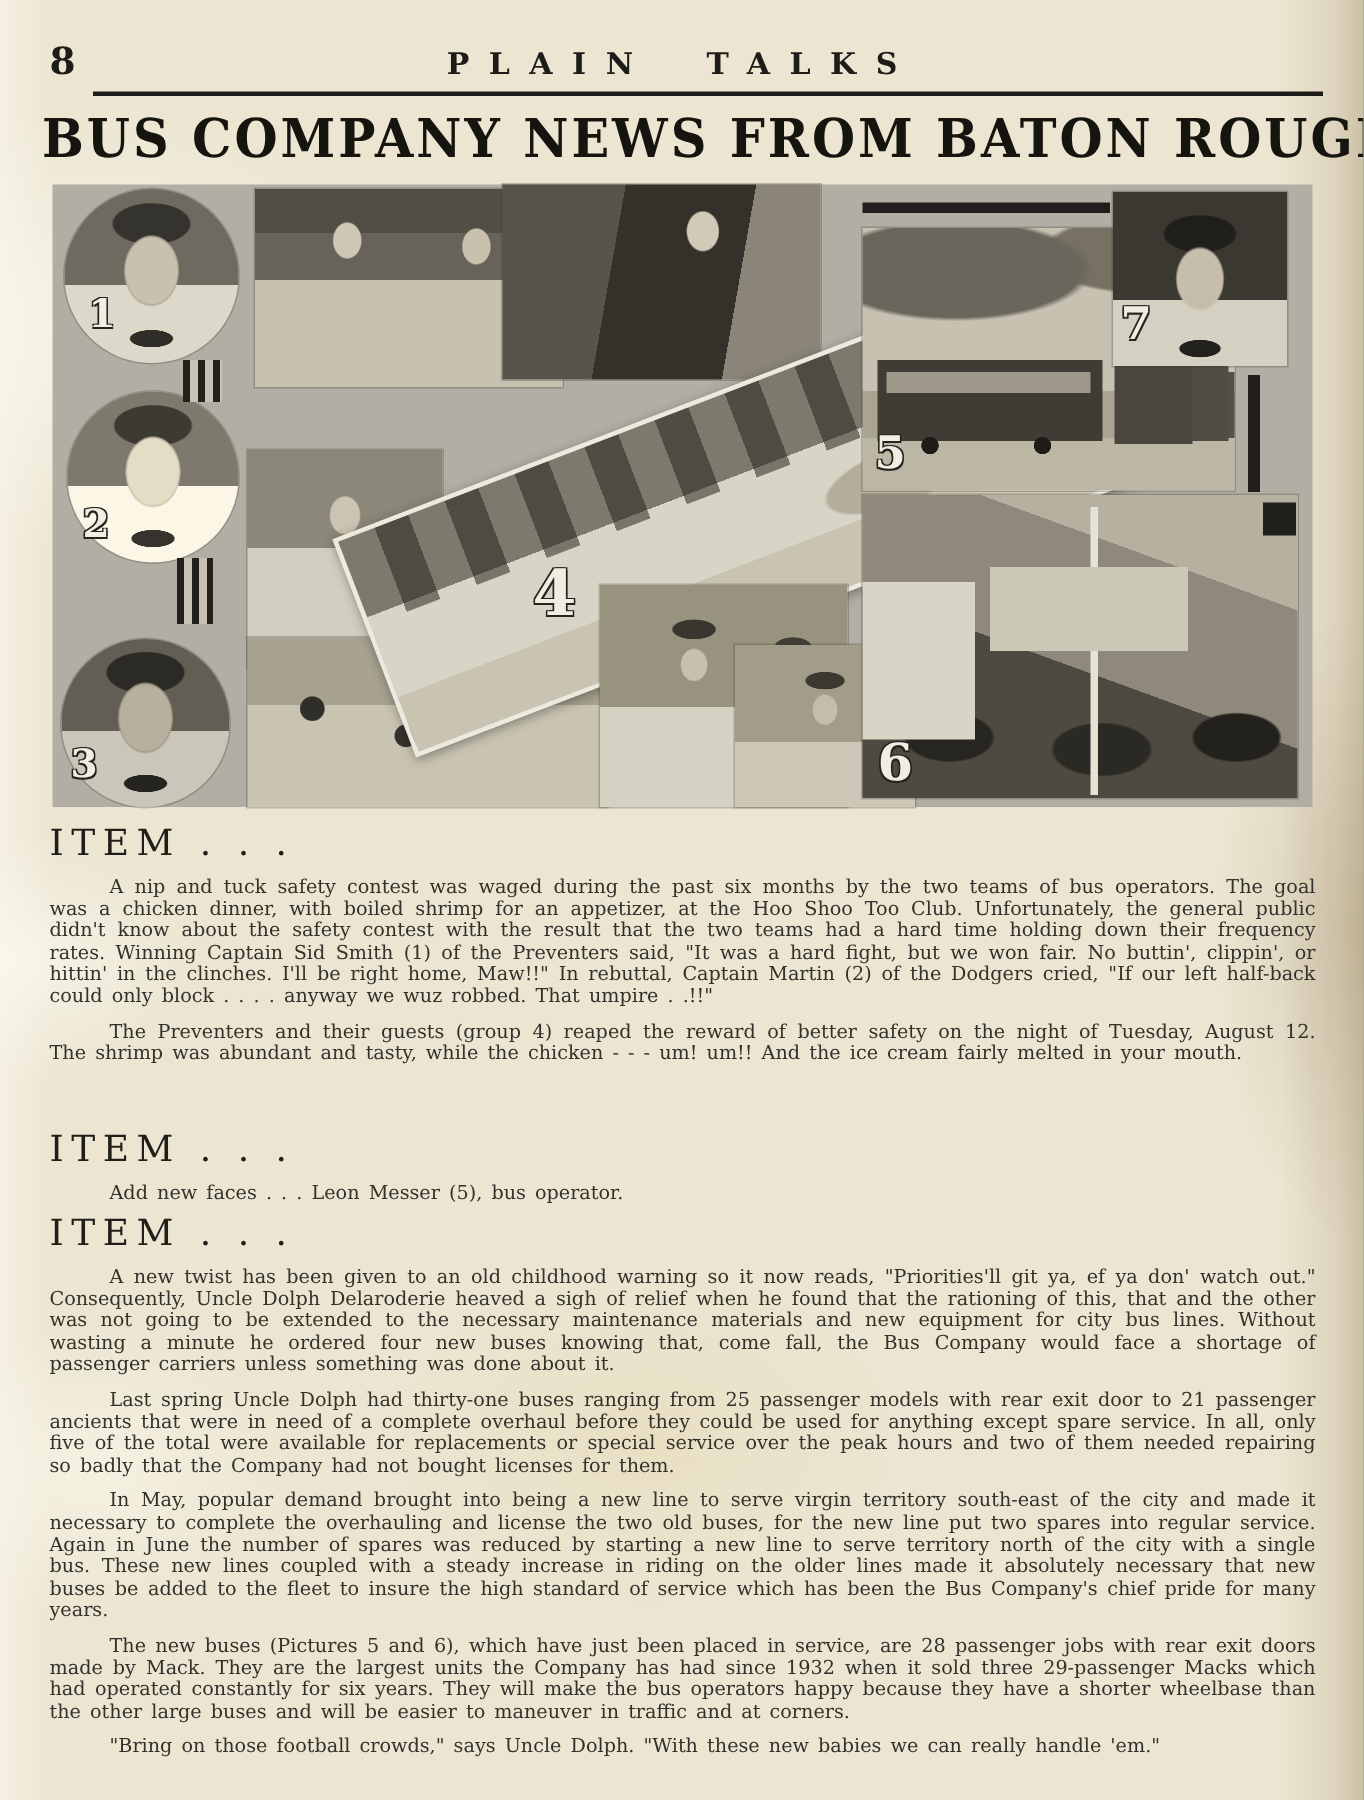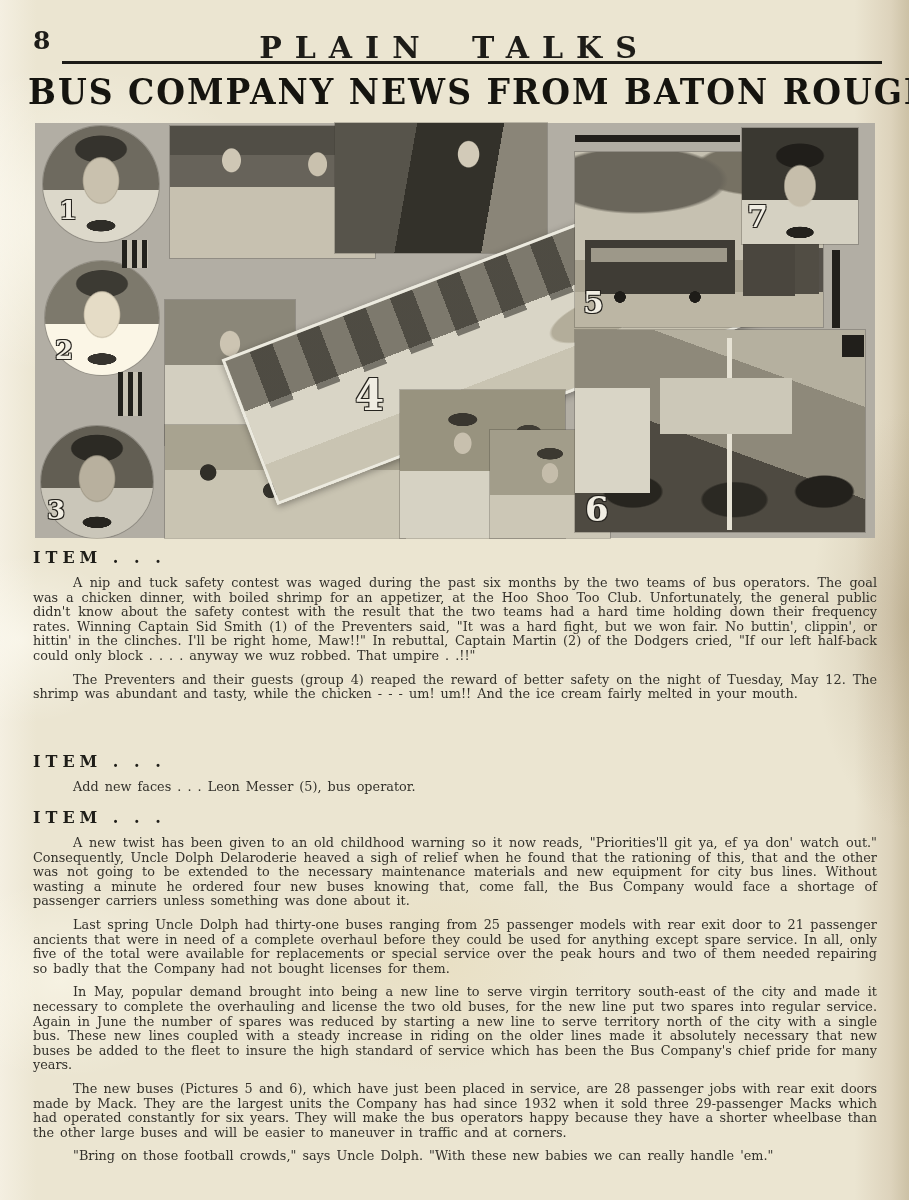--- a/index.html
+++ b/index.html
@@ -11,21 +11,21 @@
       radial-gradient(ellipse 200px 140px at 60px 980px, rgba(255,252,240,.55), transparent 70%),
       radial-gradient(ellipse 240px 160px at 430px 960px, rgba(222,200,140,.20), transparent 70%),
       radial-gradient(ellipse 300px 220px at 70px 220px, rgba(255,253,244,.65), transparent 70%),
       radial-gradient(ellipse 160px 120px at 20px 640px, rgba(255,253,244,.6), transparent 70%),
       radial-gradient(ellipse 140px 300px at 909px 620px, rgba(150,130,95,.28), transparent 70%),
       linear-gradient(90deg, #f4efe1 0%, #ebe5d1 4%, #ebe5d1 94%, #ddd3bc 98%, #ccc1a5 100%);
   }
   
   .page-number { position:absolute; left:33px; top:26px; font-size:25px; font-weight:bold; color:#1d1c18; }
   .masthead { position:absolute; left:0; width:909px; top:30px; text-align:center;
-    font-size:30px; font-weight:bold; letter-spacing:13px; word-spacing:16px; color:#1d1c18; }
+    font-size:20px; font-weight:bold; letter-spacing:13px; word-spacing:16px; color:#1d1c18; }
   .rule { position:absolute; left:62px; right:27px; top:61px; height:3px; background:#1c1b17; }
   .headline { position:absolute; left:28px; top:71px; width:853px; text-align:center;
     font-size:33px; font-weight:bold; letter-spacing:2px; white-space:nowrap;
     color:#15140f; transform:scaleY(1.08); transform-origin:top; }
 
   
   .collage { position:absolute; left:35px; top:123px; width:840px; height:415px;
     background:#b2aea4; }
   .ph { position:absolute; box-shadow:0 0 0 1px rgba(60,58,50,.28); }
   .pnum { position:absolute; font-weight:bold; color:#f0ede2; z-index:5;
@@ -94,21 +94,21 @@
       linear-gradient(#ccc8b8,#ccc8b8) 85px 48px / 132px 56px no-repeat,
       linear-gradient(#e6e2d4,#e6e2d4) 152px 8px / 5px 192px no-repeat,
       radial-gradient(ellipse 40px 22px at 20% 80%, #27251f 0 70%, transparent 76%),
       radial-gradient(ellipse 45px 24px at 55% 84%, #2b2923 0 70%, transparent 76%),
       radial-gradient(ellipse 40px 22px at 86% 80%, #23211c 0 70%, transparent 76%),
       linear-gradient(200deg, #b5b09f 0 25%, #8e897a 25% 55%, #4e4a41 55% 100%); }
   .bar { position:absolute; background:#211f1b; }
 
   
   .item-section { position:absolute; left:33px; width:844px; }
-  .item-heading { font-size:16px; font-weight:bold; letter-spacing:5px; color:#1f1e19; margin:0 0 9px 0; }
+  .item-heading { font-size:24px; font-weight:normal; letter-spacing:5px; color:#1f1e19; margin:0 0 9px 0; }
   .item-section p { margin:0 0 9px 0; font-size:12.8px; line-height:14.6px;
     text-align:justify; text-indent:40px; word-spacing:2px; color:#33312b; }
 </style>
 </head>
 <body>
 
 <div class="page">
 
   <div class="page-number">8</div>
   <div class="masthead">PLAIN TALKS</div>
@@ -143,21 +143,21 @@
     <span class="pnum" style="left:12px;top:372px;font-size:26px;">3</span>
     <span class="pnum" style="left:320px;top:248px;font-size:42px;">4</span>
     <span class="pnum" style="left:548px;top:162px;font-size:30px;">5</span>
     <span class="pnum" style="left:550px;top:366px;font-size:34px;">6</span>
     <span class="pnum" style="left:712px;top:76px;font-size:30px;">7</span>
   </div>
 
   <section class="item-section" style="top:548px;">
     <h3 class="item-heading">ITEM . . .</h3>
     <p>A nip and tuck safety contest was waged during the past six months by the two teams of bus operators.  The goal was a chicken dinner, with boiled shrimp for an appetizer, at the Hoo Shoo Too Club.  Unfortunately, the general public didn't know about the safety contest with the result that the two teams had a hard time holding down their frequency rates.  Winning Captain Sid Smith (1) of the Preventers said, "It was a hard fight, but we won fair.  No buttin', clippin', or hittin' in the clinches.  I'll be right home, Maw!!"  In rebuttal, Captain Martin (2) of the Dodgers cried, "If our left half-back could only block . . . . anyway we wuz robbed.  That umpire . .!!"</p>
-    <p>The Preventers and their guests (group 4) reaped the reward of better safety on the night of Tuesday, May 12.  The shrimp was abundant and tasty, while the chicken - - - um! um!!  And the ice cream fairly melted in your mouth.</p>
+    <p>The Preventers and their guests (group 4) reaped the reward of better safety on the night of Tuesday, August 12.  The shrimp was abundant and tasty, while the chicken - - - um! um!!  And the ice cream fairly melted in your mouth.</p>
   </section>
 
   <section class="item-section" style="top:752px;">
     <h3 class="item-heading">ITEM . . .</h3>
     <p>Add new faces . . . Leon Messer (5), bus operator.</p>
   </section>
 
   <section class="item-section" style="top:808px;">
     <h3 class="item-heading">ITEM . . .</h3>
     <p>A new twist has been given to an old childhood warning so it now reads, "Priorities'll git ya, ef ya don' watch out."  Consequently, Uncle Dolph Delaroderie heaved a sigh of relief when he found that the rationing of this, that and the other was not going to be extended to the necessary maintenance materials and new equipment for city bus lines.  Without wasting a minute he ordered four new buses knowing that, come fall, the Bus Company would face a shortage of passenger carriers unless something was done about it.</p>

